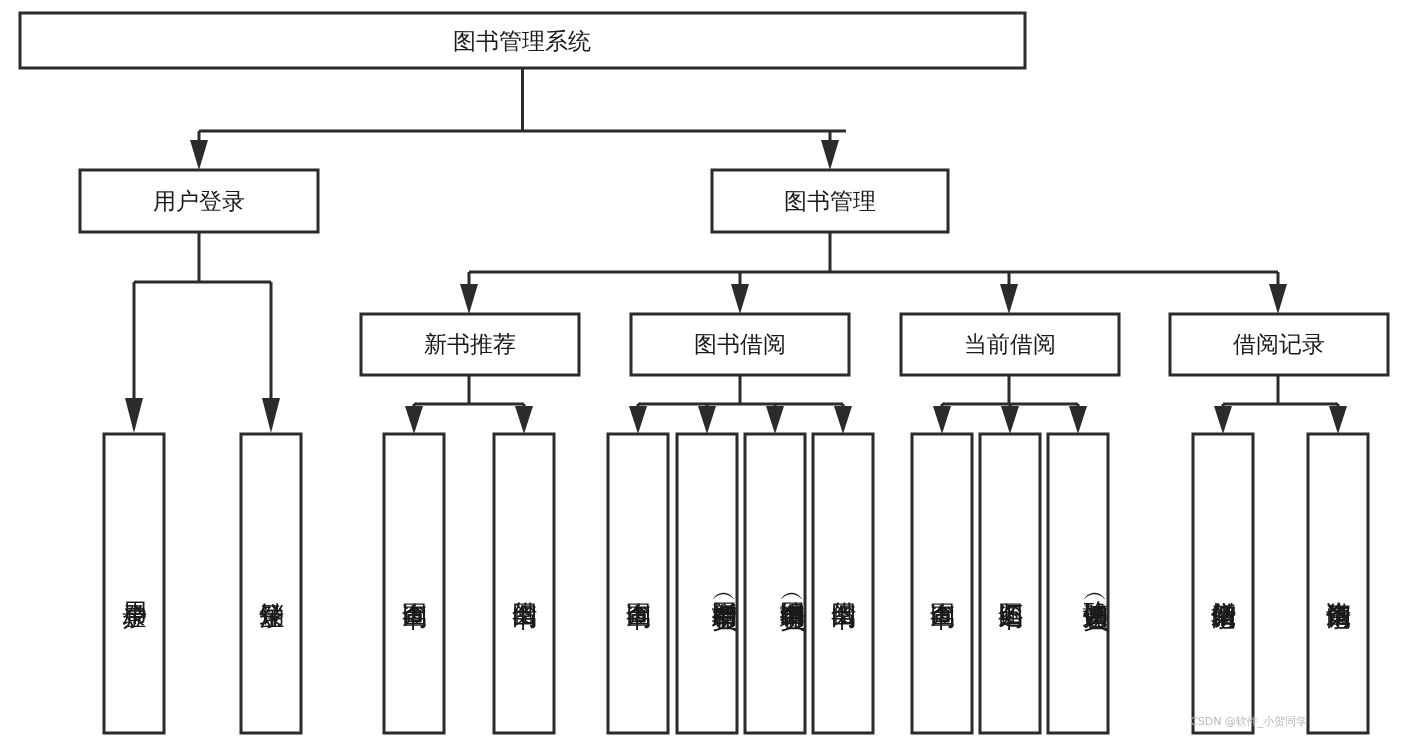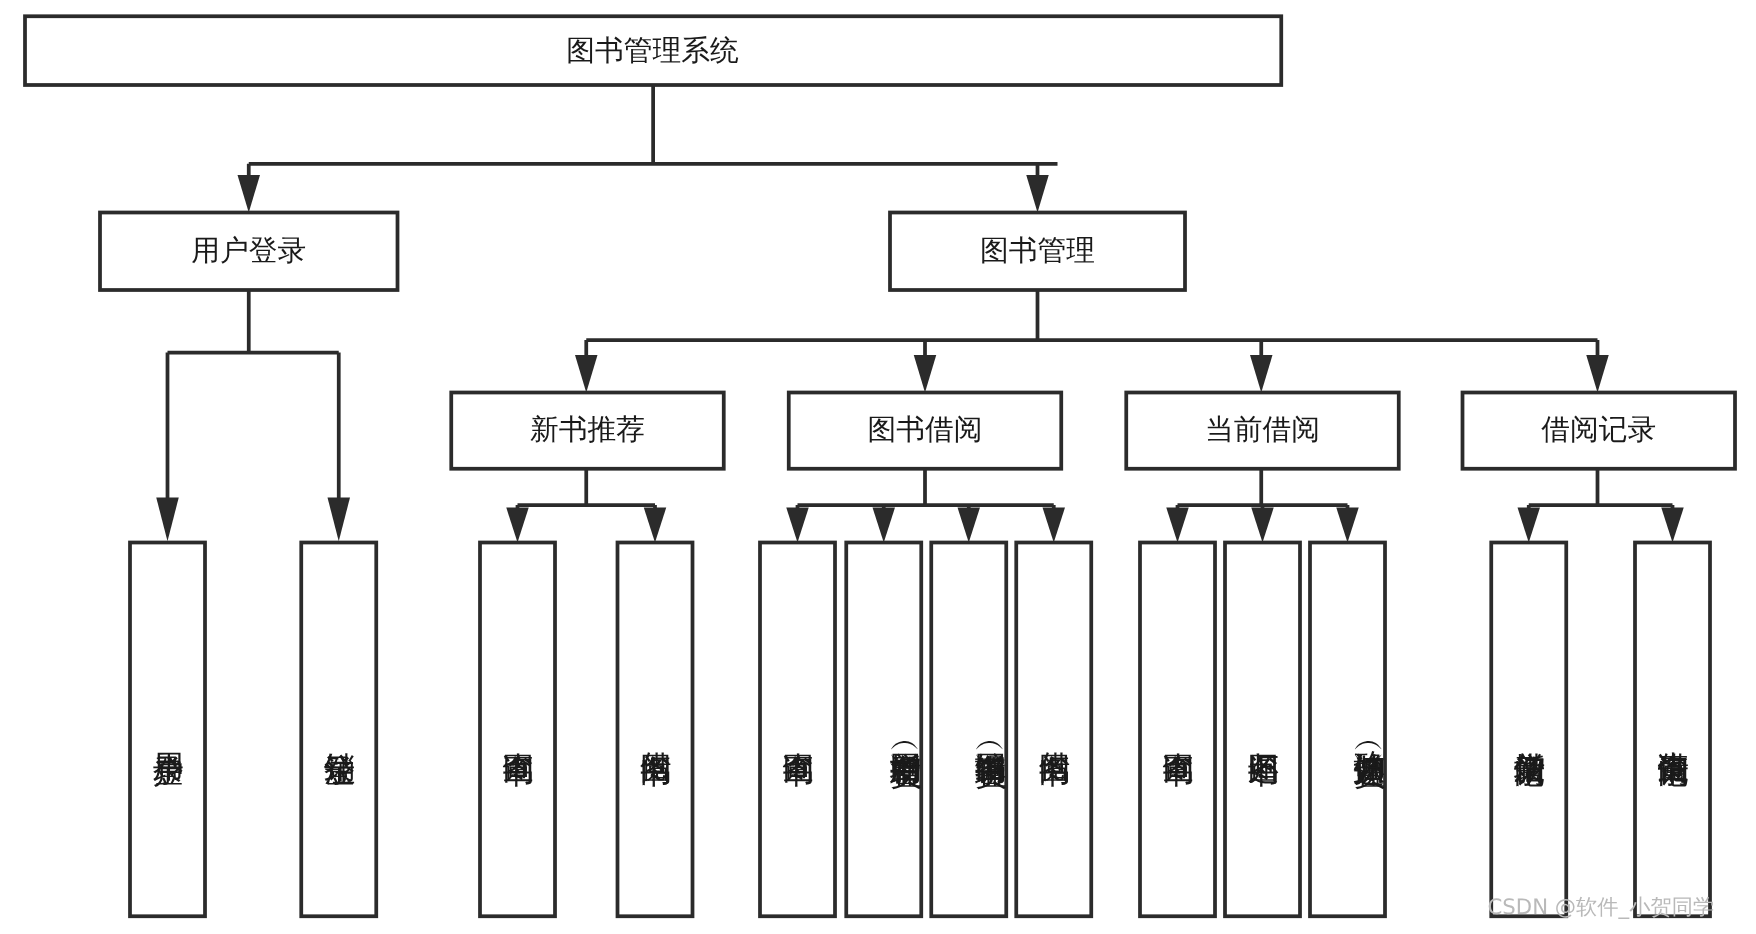--- a/index.html
+++ b/index.html
@@ -65,21 +65,21 @@
     pointer-events: none;
   }
   .vlabel.center {
     align-items: center;
   }
   .watermark {
     position: absolute;
     left: 1190px;
     top: 714px;
     font-family: "DejaVu Sans", "Liberation Sans", sans-serif;
-    font-size: 17px;
+    font-size: 11px;
     color: #b9b9b9;
     white-space: nowrap;
   }
 </style>
 </head>
 <body>
 
 <div id="diagram-root">
 
   <svg class="flow" viewBox="0 0 1405 747">

